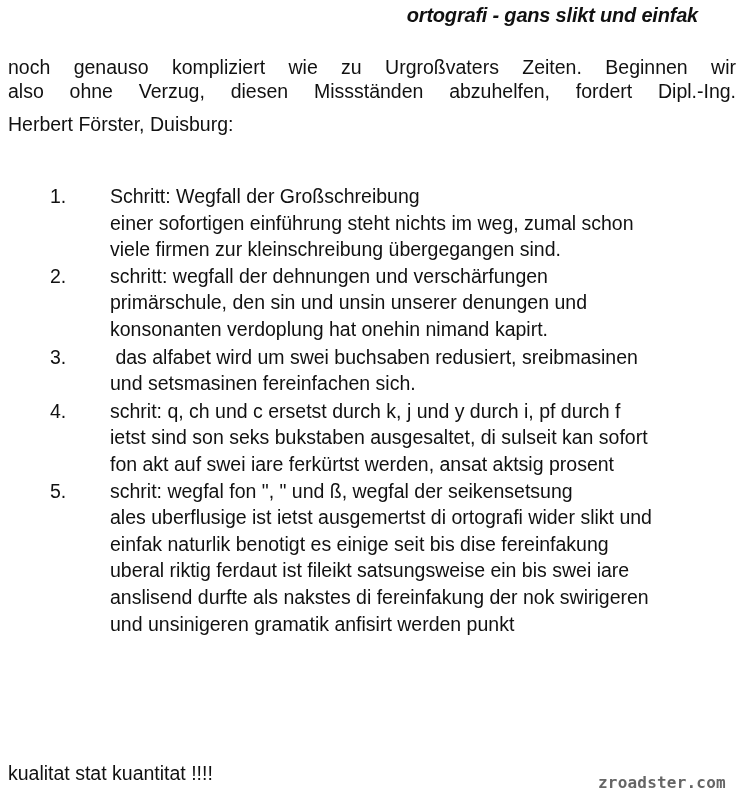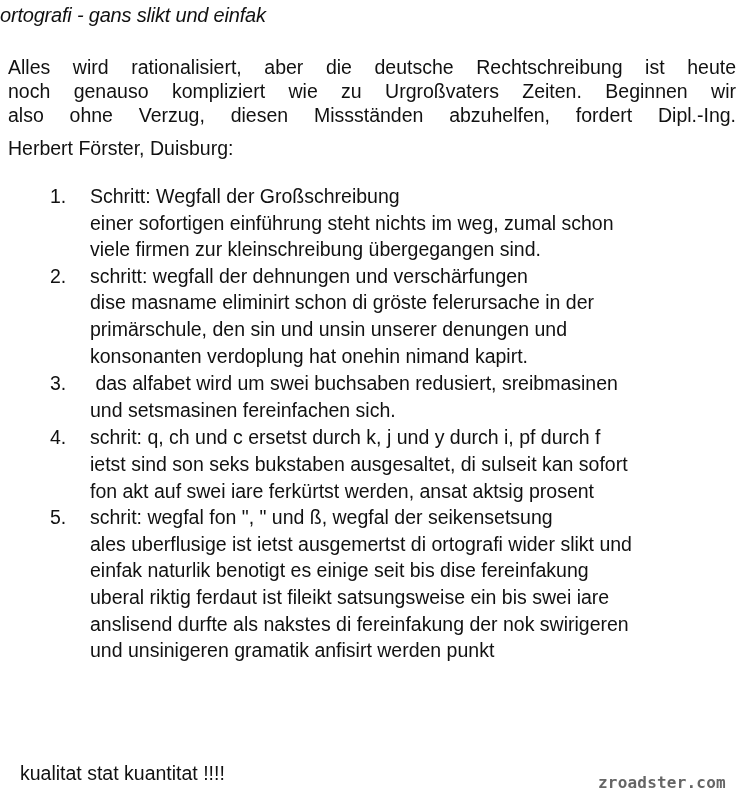--- a/index.html
+++ b/index.html
@@ -13,23 +13,23 @@
     position: relative;
     overflow: hidden;
     font-family: "Liberation Sans", sans-serif;
     color: #111111;
   }
   .title {
     position: absolute;
     top: 2px;
     left: 0;
     width: 698px;
-    text-align: left;
+    text-align: right;
     font-size: 20px;
-    font-weight: normal;
+    font-weight: bold;
     font-style: italic;
     letter-spacing: -0.2px;
     line-height: 26px;
   }
   .intro {
     position: absolute;
     top: 55px;
     left: 8px;
     width: 728px;
     font-size: 19.5px;
@@ -63,66 +63,64 @@
     margin-bottom: 0;
   }
   .step .num {
     position: absolute;
     left: 50px;
     top: 0;
   }
   .step .line {
     display: block;
     white-space: pre;
+    margin-left: 20px;
   }
   .step.gap-before {
     margin-top: 1px;
   }
   .closing {
     position: absolute;
     top: 760px;
     left: 8px;
     font-size: 19.5px;
     line-height: 26px;
-    margin-left: 12px;
   }
   .watermark {
     position: absolute;
     top: 773px;
     left: 598px;
     font-family: "DejaVu Sans Mono", monospace;
     font-weight: bold;
     font-size: 16px;
     color: #666666;
     letter-spacing: 0.2px;
   }
 </style>
 </head>
 <body>
 
 <div class="title">ortografi - gans slikt und einfak</div>
 
 <div class="intro">
-  <span class="line">Alles wird rationalisiert, aber die deutsche Rechtschreibung ist heute</span>
   <span class="line">noch genauso kompliziert wie zu Urgroßvaters Zeiten. Beginnen wir</span>
   <span class="line">also ohne Verzug, diesen Missständen abzuhelfen, fordert Dipl.-Ing.</span>
   <span class="line last">Herbert Förster, Duisburg:</span>
 </div>
 
 <ol class="steps">
   <li class="step">
     <span class="num">1.</span>
     <span class="line">Schritt: Wegfall der Großschreibung</span>
     <span class="line">einer sofortigen einführung steht nichts im weg, zumal schon</span>
     <span class="line">viele firmen zur kleinschreibung übergegangen sind.</span>
   </li>
   <li class="step">
     <span class="num">2.</span>
     <span class="line">schritt: wegfall der dehnungen und verschärfungen</span>
-    <span class="line">dise masname eliminirt schon di gröste felerursache in der</span>
     <span class="line">primärschule, den sin und unsin unserer denungen und</span>
     <span class="line">konsonanten verdoplung hat onehin nimand kapirt.</span>
   </li>
   <li class="step gap-before">
     <span class="num">3.</span>
     <span class="line"> das alfabet wird um swei buchsaben redusiert, sreibmasinen</span>
     <span class="line">und setsmasinen fereinfachen sich.</span>
   </li>
   <li class="step gap-before">
     <span class="num">4.</span>

